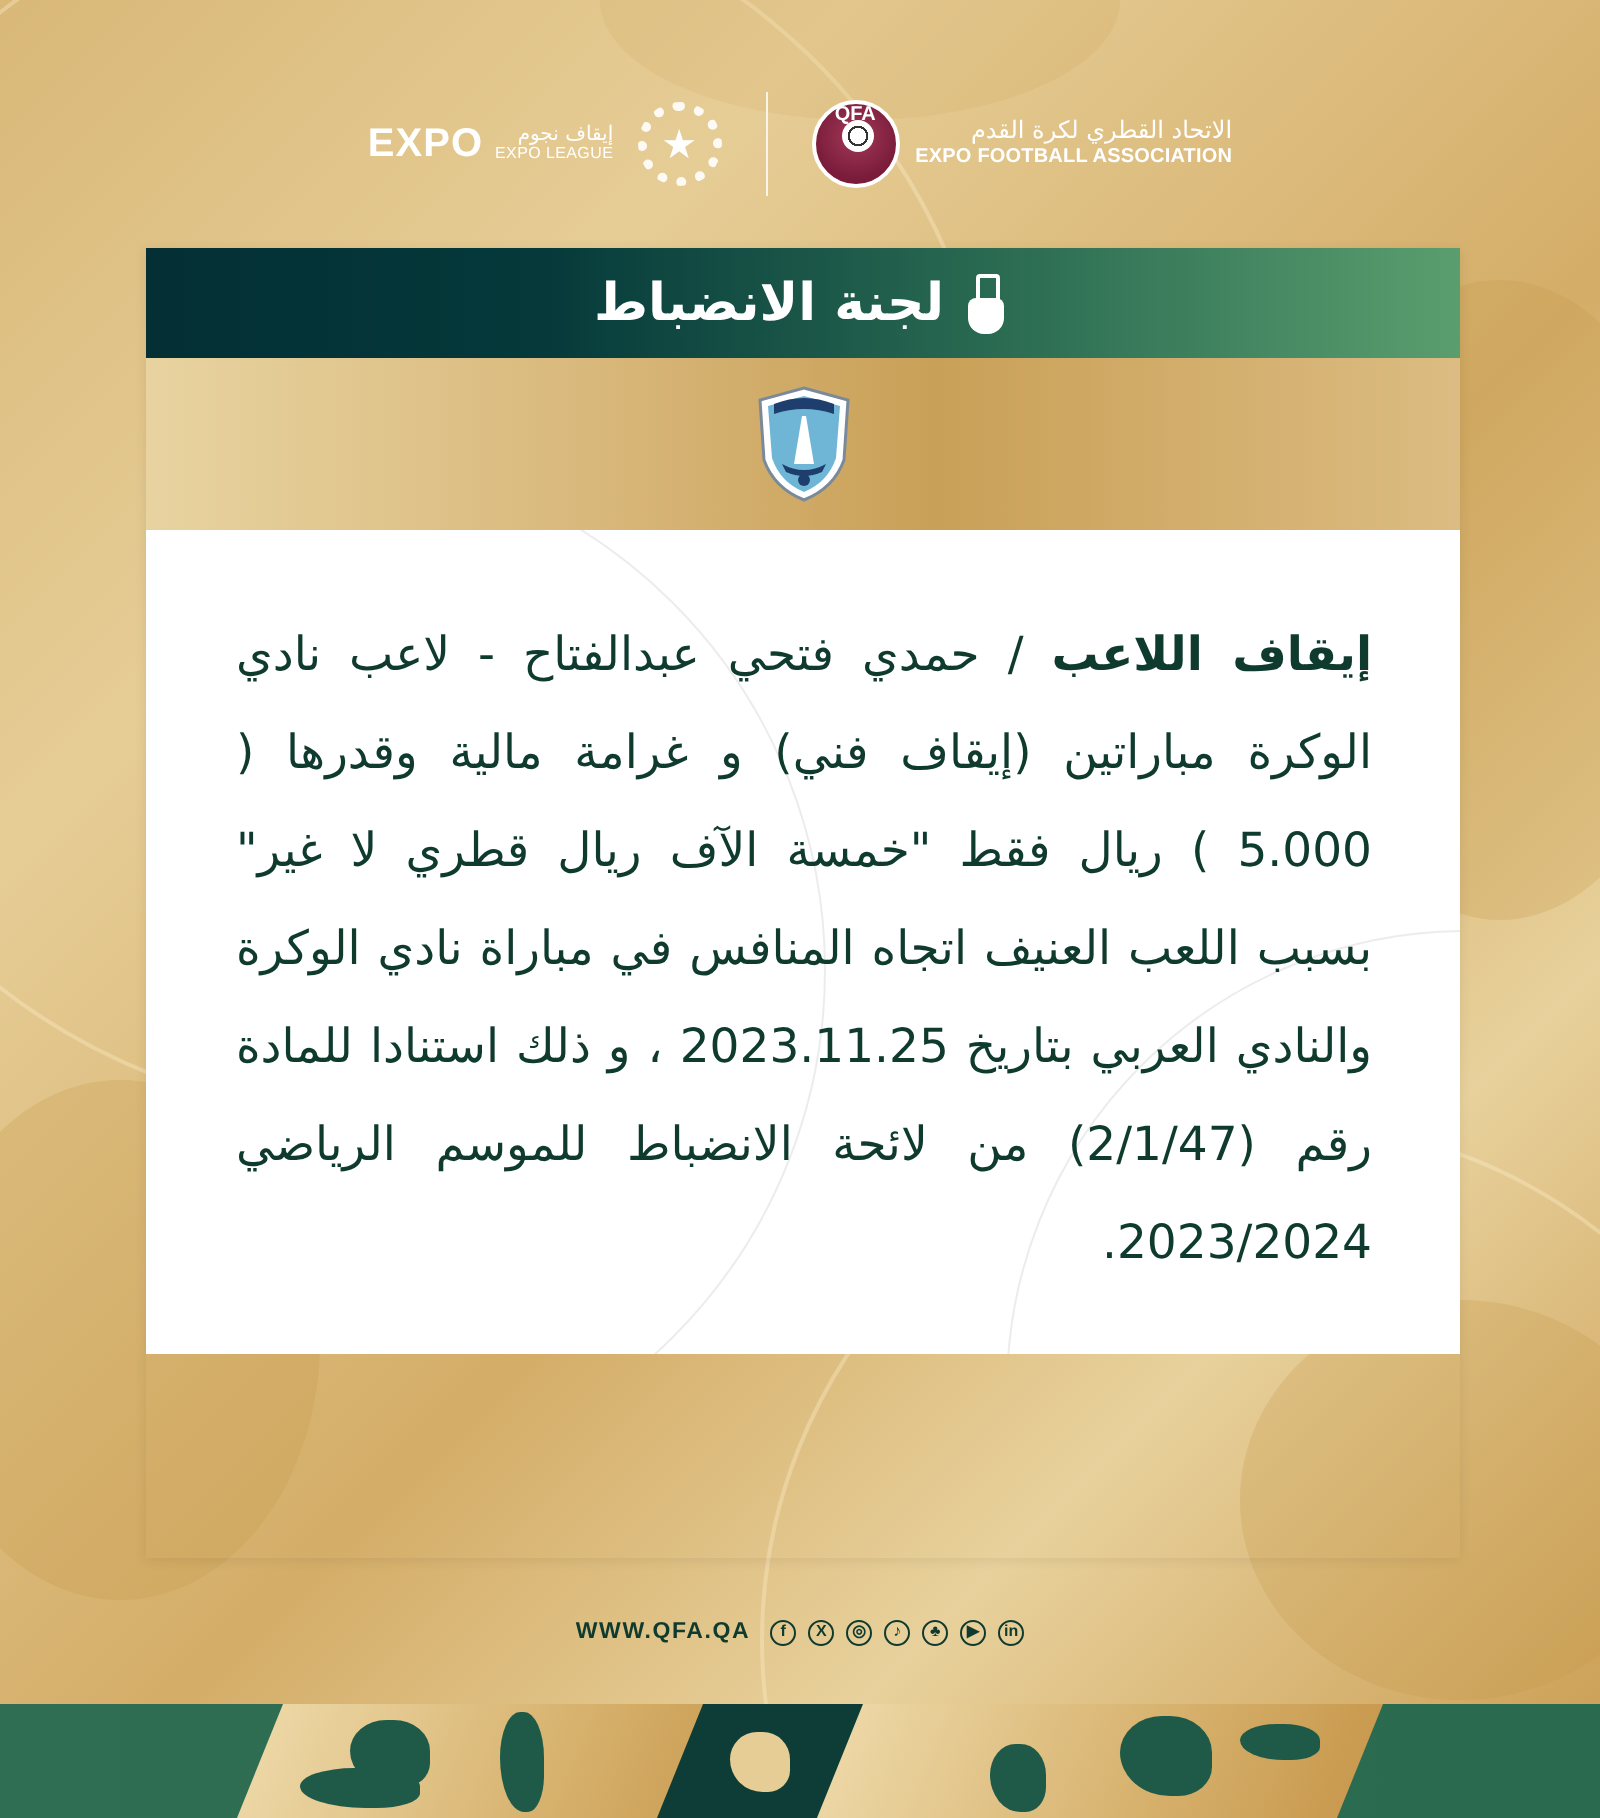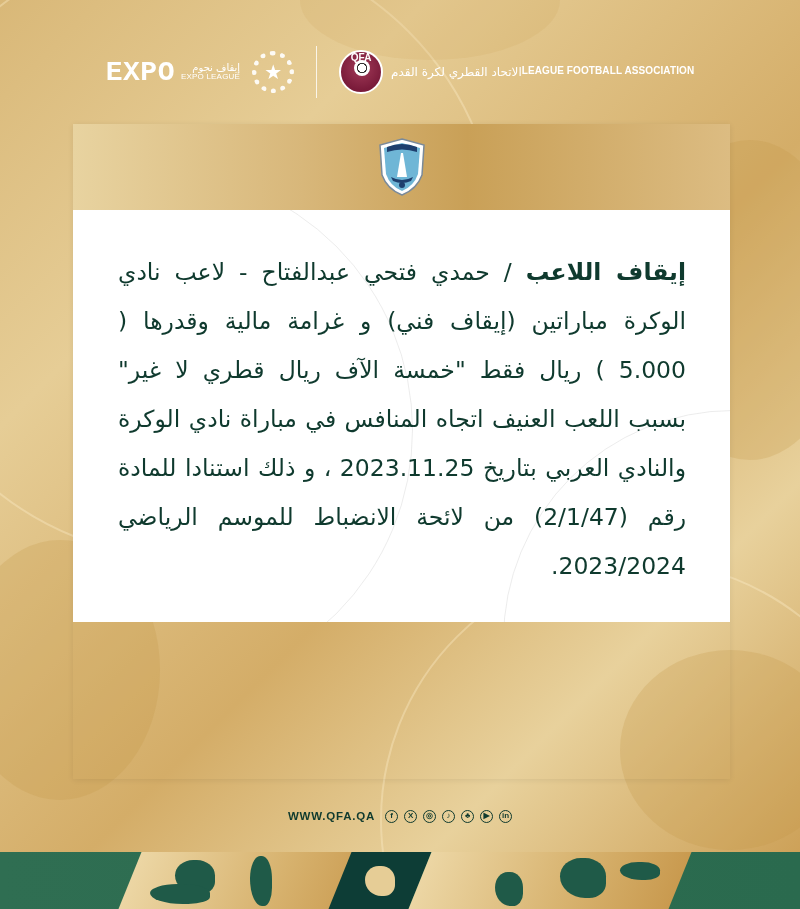--- a/index.html
+++ b/index.html
@@ -19,21 +19,21 @@
       position: absolute; border-radius: 50%;
       background: rgba(196,150,70,0.25);
     }
 
     
     .logos {
       position: absolute; top: 42px; left: 0; width: 800px; height: 60px;
       display: flex; justify-content: center; align-items: center; gap: 0;
     }
     .logo-expo { display: flex; align-items: center; gap: 6px; color: #fff; }
-    .expo-word { font-family: Liberation Mono, monospace; font-weight: 700; font-size: 28px; letter-spacing: 0.5px; }
+    .expo-word { font-family: Liberation Sans, sans-serif; font-weight: 700; font-size: 20px; letter-spacing: 0.5px; }
     .expo-sub { display: flex; flex-direction: column; line-height: 1; }
     .expo-sub .ar { font-size: 10px; direction: rtl; }
     .expo-sub .en { font-family: "Liberation Sans", sans-serif; font-size: 8px; letter-spacing: 0.2px; }
     .stars-emblem {
       width: 42px; height: 42px; border-radius: 50%;
       border: 5px dotted rgba(255,255,255,0.9); margin-left: 6px;
       display: flex; align-items: center; justify-content: center;
       color: #fff; font-size: 20px;
     }
     .logo-divider { width: 1px; height: 52px; background: rgba(255,255,255,0.8); margin: 0 22px; }
@@ -43,21 +43,21 @@
       background: radial-gradient(circle at 50% 40%, #a13a58 0%, #7a1b3a 70%);
       border: 2px solid #fff;
       display: flex; flex-direction: column; align-items: center; justify-content: flex-start;
       color: #fff; font-family: Liberation Sans, sans-serif; font-weight: 700; font-size: 10px;
       padding-bottom: 5px; position: relative;
     }
     .qfa-crest .ball {
       position: absolute; top: 8px; left: 13px; width: 16px; height: 16px; border-radius: 50%;
       background: radial-gradient(circle, #fff 35%, #333 36%, #333 45%, #fff 46%);
     }
-    .qfa-text { display: flex; color: #fff; line-height: 1.25; }
+    .qfa-text { display: flex; flex-direction: column; color: #fff; line-height: 1.25; }
     .qfa-text .ar { font-size: 12px; direction: rtl; text-align: right; }
     .qfa-text .en { font-family: "Liberation Sans", sans-serif; font-weight: 700; font-size: 10px; letter-spacing: 0.1px; }
 
     
     .card {
       position: absolute; left: 73px; top: 124px; width: 657px; height: 655px;
       box-shadow: 0 1px 6px rgba(0,0,0,0.08);
     }
     .card-header {
       height: 55px;
@@ -171,26 +171,33 @@
     <span class="stars-emblem">★</span>
   </div>
   <div class="logo-divider"></div>
   <div class="logo-qfa">
     <div class="qfa-crest">
       <span class="ball"></span>
       <span>QFA</span>
     </div>
     <div class="qfa-text">
       <span class="ar">الاتحاد القطري لكرة القدم</span>
-      <span class="en">LEAGUE FOOTBALL ASSOCIATION</span>
+      <span class="en">EXPO FOOTBALL ASSOCIATION</span>
     </div>
   </div>
 </div>
 
 <div class="card">
+  <div class="card-header">
+    <span class="card-icon">
+      <span class="paper"></span>
+        <span class="hand"></span>
+    </span>
+    <span class="card-title">لجنة الانضباط</span>
+  </div>
 
   <div class="club-band">
     <span class="club-crest">
       <svg viewBox="0 0 50 60">
         <path d="M25 2 L47 8 L45 38 Q40 52 25 58 Q10 52 5 38 L3 8 Z" fill="#ffffff" stroke="#7a8a9a" stroke-width="1.5"></path>
         <path d="M25 6 L43 11 L41 37 Q37 49 25 54 Q13 49 9 37 L7 11 Z" fill="#6fb6d6"></path>
         <path d="M10 10 Q25 4 40 10 L40 15 Q25 10 10 15 Z" fill="#1e3f6e"></path>
         <path d="M24 16 L26 16 L30 40 L20 40 Z" fill="#ffffff"></path>
         <path d="M14 40 Q25 46 36 40 L34 44 Q25 48 16 44 Z" fill="#1e3f6e"></path>
         <circle cx="25" cy="48" r="3" fill="#1e3f6e"></circle>

